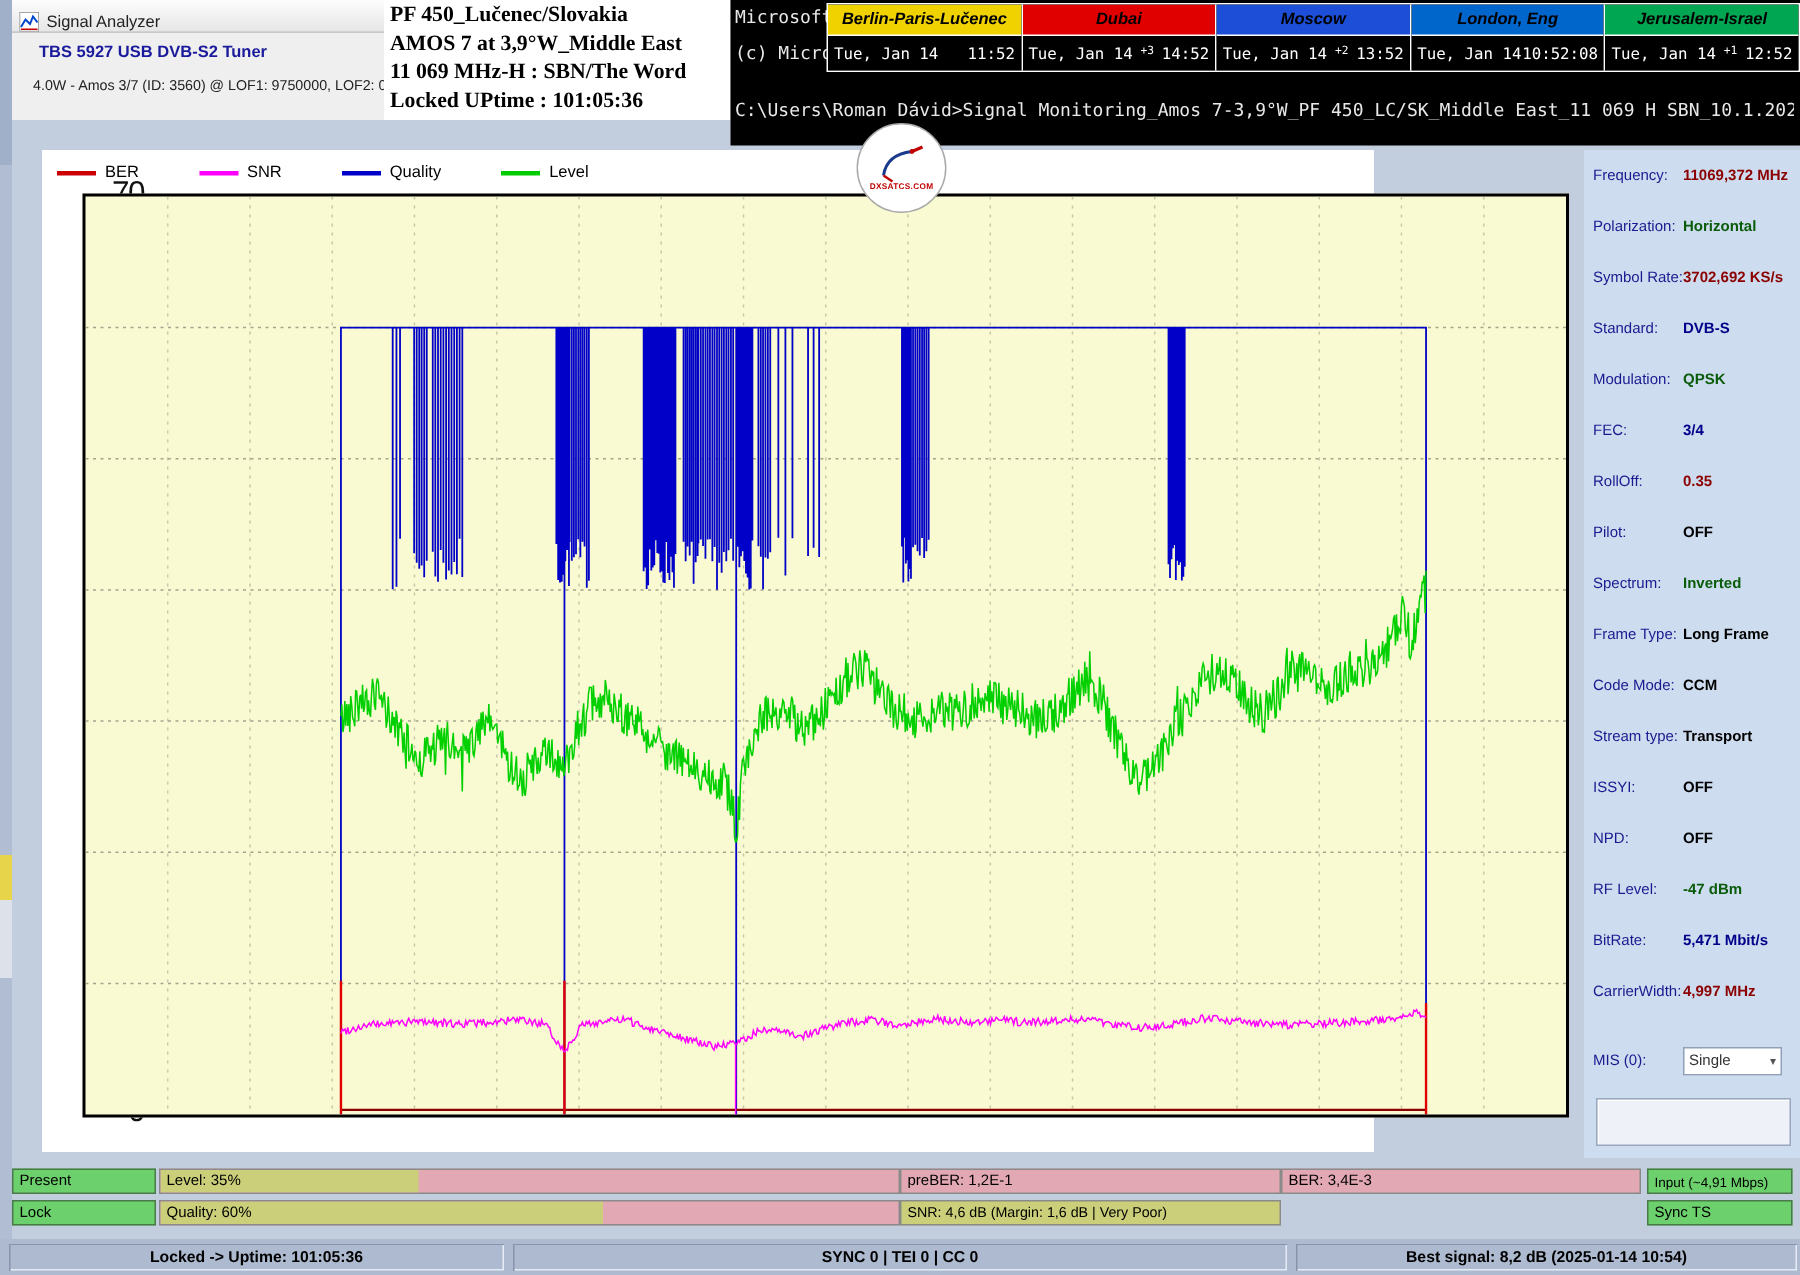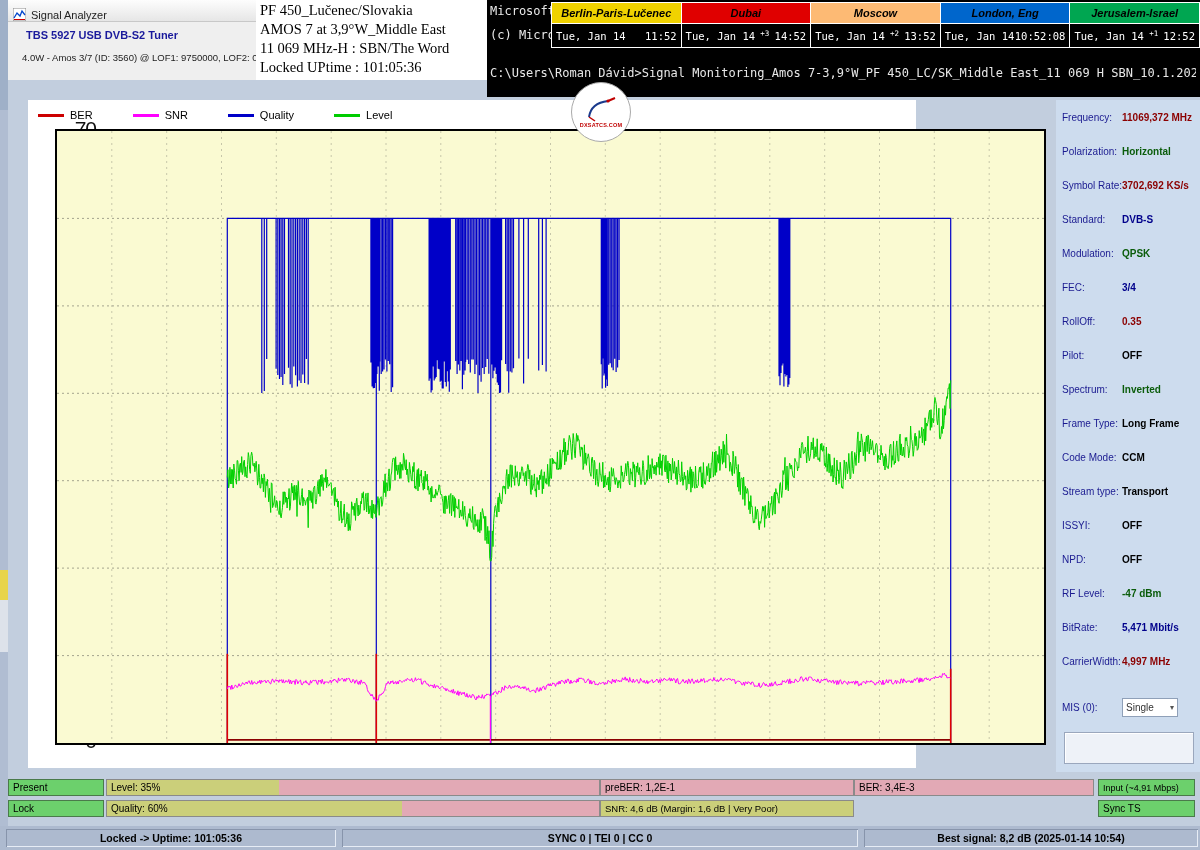--- a/index.html
+++ b/index.html
@@ -16,21 +16,21 @@
   #tuner-name{position:absolute;left:18px;top:7px;font-size:11px;font-weight:bold;color:#1a1a9c;}
   #tuner-sub{position:absolute;left:14px;top:30px;font-size:9.5px;color:#222;white-space:nowrap;}
 
   
   #toolbar{position:absolute;left:8px;top:79px;width:479px;height:19px;background:#ececec;display:flex;align-items:center;padding-left:2px;box-sizing:border-box;}
   .tb-btn{height:17px;min-width:72px;font-size:10.5px;font-family:"Liberation Sans",sans-serif;color:#111;border:1px solid #7e7e7e;background:linear-gradient(#fbfbfb,#d9d9d9);border-radius:2px;margin-right:5px;padding:0 6px;}
   .tb-btn.active{background:#d2d2d2;outline:1px dotted #444;outline-offset:-4px;}
 
   
   #info-block{position:absolute;left:256px;top:0;width:231px;height:80px;background:#ffffff;padding:1px 0 0 4px;box-sizing:border-box;}
-  #info-block .iline{font-family:"Liberation Serif",serif;font-weight:normal;font-size:14.5px;line-height:19px;color:#000;white-space:nowrap;}
+  #info-block .iline{font-family:"Liberation Serif",serif;font-weight:bold;font-size:14.5px;line-height:19px;color:#000;white-space:nowrap;}
 
   
   #console{position:absolute;left:487px;top:0;width:713px;height:97px;background:#000;}
   .con-txt{position:absolute;color:#e8e8e8;font-family:"DejaVu Sans Mono",monospace;font-size:12px;white-space:nowrap;}
   #clocks{position:absolute;left:64px;top:2px;width:649px;height:46px;display:flex;border:1px solid #fff;box-sizing:border-box;}
   .clock-col{flex:1;display:flex;flex-direction:column;border-right:1px solid #fff;box-sizing:border-box;overflow:hidden;}
   .clock-col:last-child{border-right:none;}
   .clock-head{height:20px;display:flex;align-items:center;justify-content:center;font-size:11px;font-weight:bold;font-style:italic;color:#000;border-bottom:1px solid #fff;white-space:nowrap;}
   .clock-row{flex:1;background:#000;color:#fff;font-family:"DejaVu Sans Mono",monospace;font-size:10.5px;display:flex;align-items:center;justify-content:space-between;padding:0 4px;}
   .clock-row sup{font-size:7.5px;margin:0 1px 4px 1px;}
@@ -54,21 +54,21 @@
   #right-panel{position:absolute;left:1056px;top:100px;width:144px;height:672px;background:#cddcee;}
   .prow{position:absolute;left:6px;width:134px;height:14px;font-size:10px;white-space:nowrap;}
   .prow .plabel{color:#1a1a90;}
   .prow .pvalue{position:absolute;left:60px;font-weight:bold;}
   .v-maroon{color:#8b0000;}
   .v-green{color:#0a5c0a;}
   .v-navy{color:#00008b;}
   .v-black{color:#000;}
   #mis-row{position:absolute;left:6px;top:598px;width:134px;height:20px;font-size:10px;}
   #mis-row .plabel{color:#1a1a90;line-height:20px;}
-  #mis-select{position:absolute;left:60px;top:0;width:56px;height:19px;background:#fff;border:1px solid #8fa0b8;font-size:10px;display:flex;align-items:center;justify-content:space-between;padding:0 3px;box-sizing:border-box;color:#333;}
+  #mis-select{position:absolute;left:60px;top:0;width:66px;height:19px;background:#fff;border:1px solid #8fa0b8;font-size:10px;display:flex;align-items:center;justify-content:space-between;padding:0 3px;box-sizing:border-box;color:#333;}
   #mis-select .arrow{font-size:8px;color:#555;}
   #panel-footer-box{position:absolute;left:8px;top:632px;width:128px;height:30px;background:#eef2f8;border:1px solid #9aa7bd;box-shadow:inset 1px 1px 0 #ffffff;}
 
   
   .st-green{position:absolute;height:17px;background:#6cd06c;border:1px solid #4a7a4a;box-sizing:border-box;font-size:10px;color:#000;display:flex;align-items:center;padding-left:4px;white-space:nowrap;overflow:hidden;}
   .st-bar{position:absolute;height:17px;background:#e2a9b5;border:1px solid #8a8a8a;box-sizing:border-box;font-size:10px;color:#000;overflow:hidden;white-space:nowrap;}
   .st-bar .fill{position:absolute;left:0;top:0;bottom:0;background:#cbcf7a;}
   .st-bar .bar-label{position:absolute;left:4px;top:1.5px;z-index:2;}
   .st-bar.olive{background:#cbcf7a;}
 
@@ -122,21 +122,21 @@
         </div>
         <div class="clock-col">
           <div class="clock-head" style="background: rgb(224, 0, 0);">Dubai</div>
           <div class="clock-row">
             <span>Tue, Jan 14</span>
             <sup>+3</sup>
             <span>14:52</span>
           </div>
         </div>
         <div class="clock-col">
-          <div class="clock-head" style="background: #fdba74;">Moscow</div>
+          <div class="clock-head" style="background: #1d4ed8;">Moscow</div>
           <div class="clock-row">
             <span>Tue, Jan 14</span>
             <sup>+2</sup>
             <span>13:52</span>
           </div>
         </div>
         <div class="clock-col">
           <div class="clock-head" style="background: rgb(0, 102, 204);">London, Eng</div>
           <div class="clock-row">
             <span>Tue, Jan 14</span>

